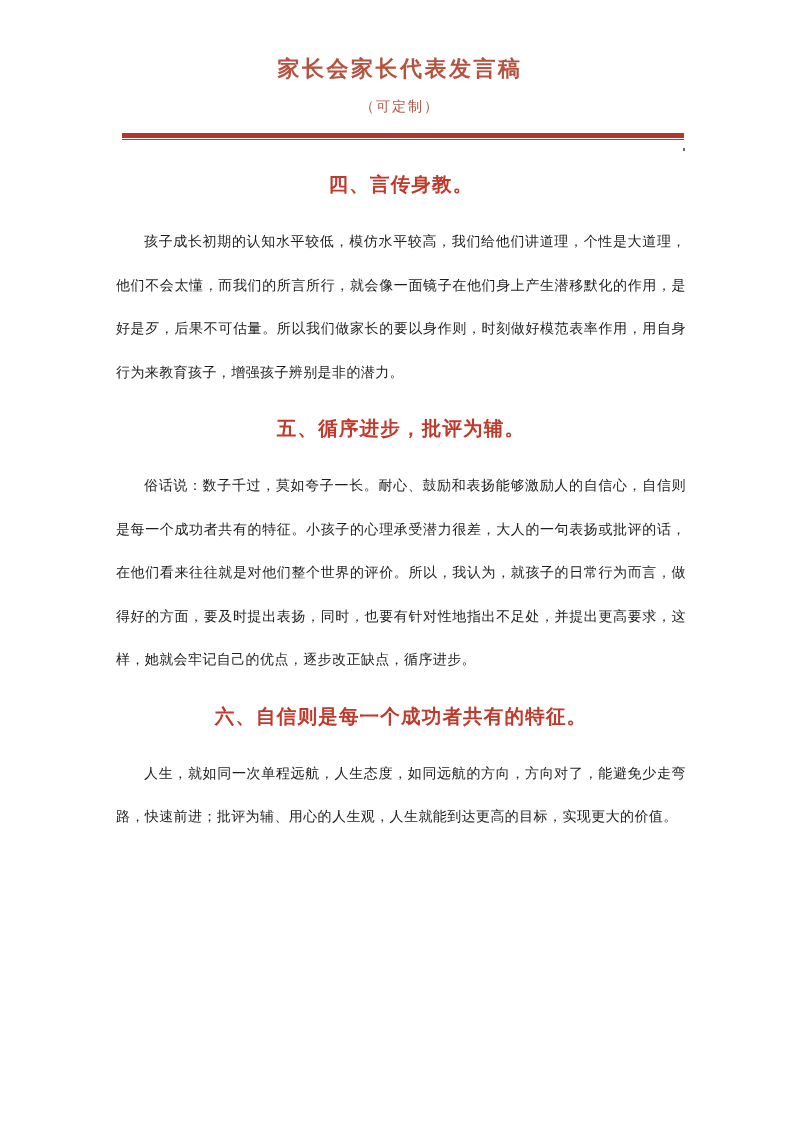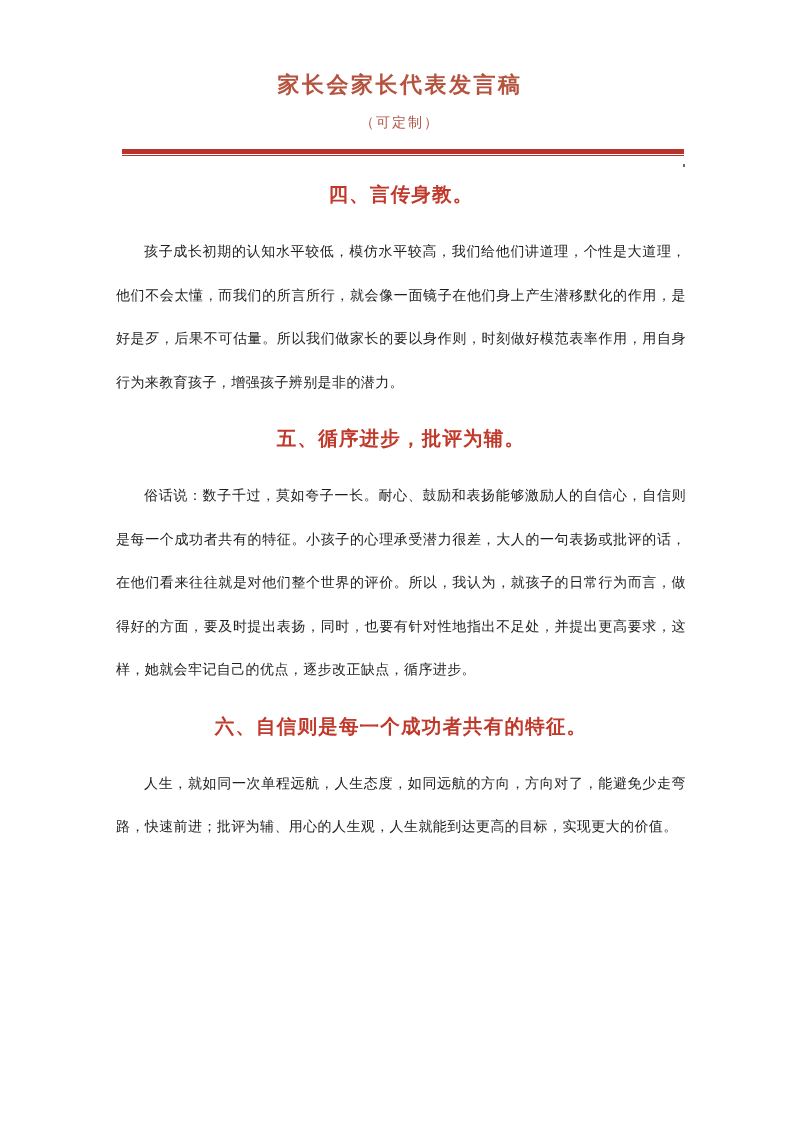--- a/index.html
+++ b/index.html
@@ -6,21 +6,21 @@
   html, body {
     margin: 0;
     padding: 0;
     background: #ffffff;
   }
 
   .page {
     position: relative;
     width: 800px;
     height: 905px;
-    margin: 16px auto;
+    margin: 0 auto;
     background: #ffffff;
     overflow: hidden;
     font-family: "Liberation Serif", "DejaVu Serif", serif;
     box-sizing: border-box;
   }
 
   
   .doc-header {
     position: absolute;
     left: 0;
@@ -81,21 +81,21 @@
     width: 2px;
     height: 3px;
     background: #55504c;
     opacity: .85;
   }
 
   
   .doc-body {
     position: absolute;
     left: 116px;
-    top: 158px;
+    top: 164px;
     width: 570px;
   }
 
   .section-heading {
     text-align: center;
     color: #c0392b;
     font-size: 19.5px;
     line-height: 42px;
     font-weight: 700;
     letter-spacing: 1.2px;

